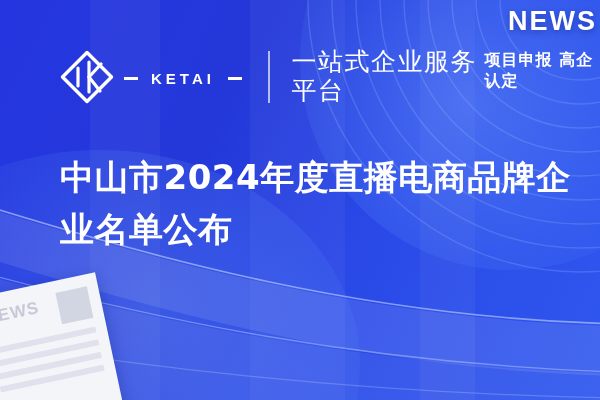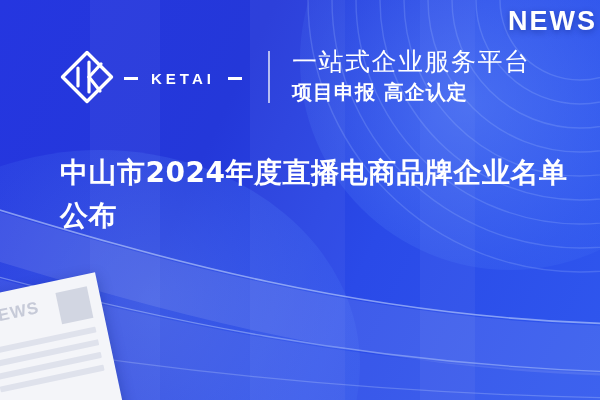--- a/index.html
+++ b/index.html
@@ -135,47 +135,47 @@
 
   .divider {
     width: 2px;
     height: 52px;
     background: rgba(255,255,255,0.65);
     margin: 0 22px 0 26px;
   }
 
   .taglines {
     display: flex;
-    flex-direction: column;
+    flex-direction: row;
     justify-content: center;
   }
   .tagline-main {
     font-family: "DejaVu Sans", sans-serif;
     font-size: 25px;
     color: #ffffff;
     letter-spacing: 1.5px;
     line-height: 1.15;
   }
   .tagline-sub {
     font-family: "DejaVu Serif", "Liberation Serif", serif;
-    font-size: 20px;
+    font-size: 16px;
     font-weight: bold;
     color: #ffffff;
     letter-spacing: 1px;
     margin-top: 2px;
   }
 
   
   .title {
     position: absolute;
     left: 60px;
     top: 152px;
     width: 520px;
     font-family: "DejaVu Sans", sans-serif;
-    font-size: 28px;
+    font-size: 34px;
     font-weight: bold;
     color: #ffffff;
     line-height: 1.52;
     letter-spacing: 0.5px;
   }
 
   
   .newspaper {
     position: absolute;
     left: -16px;

